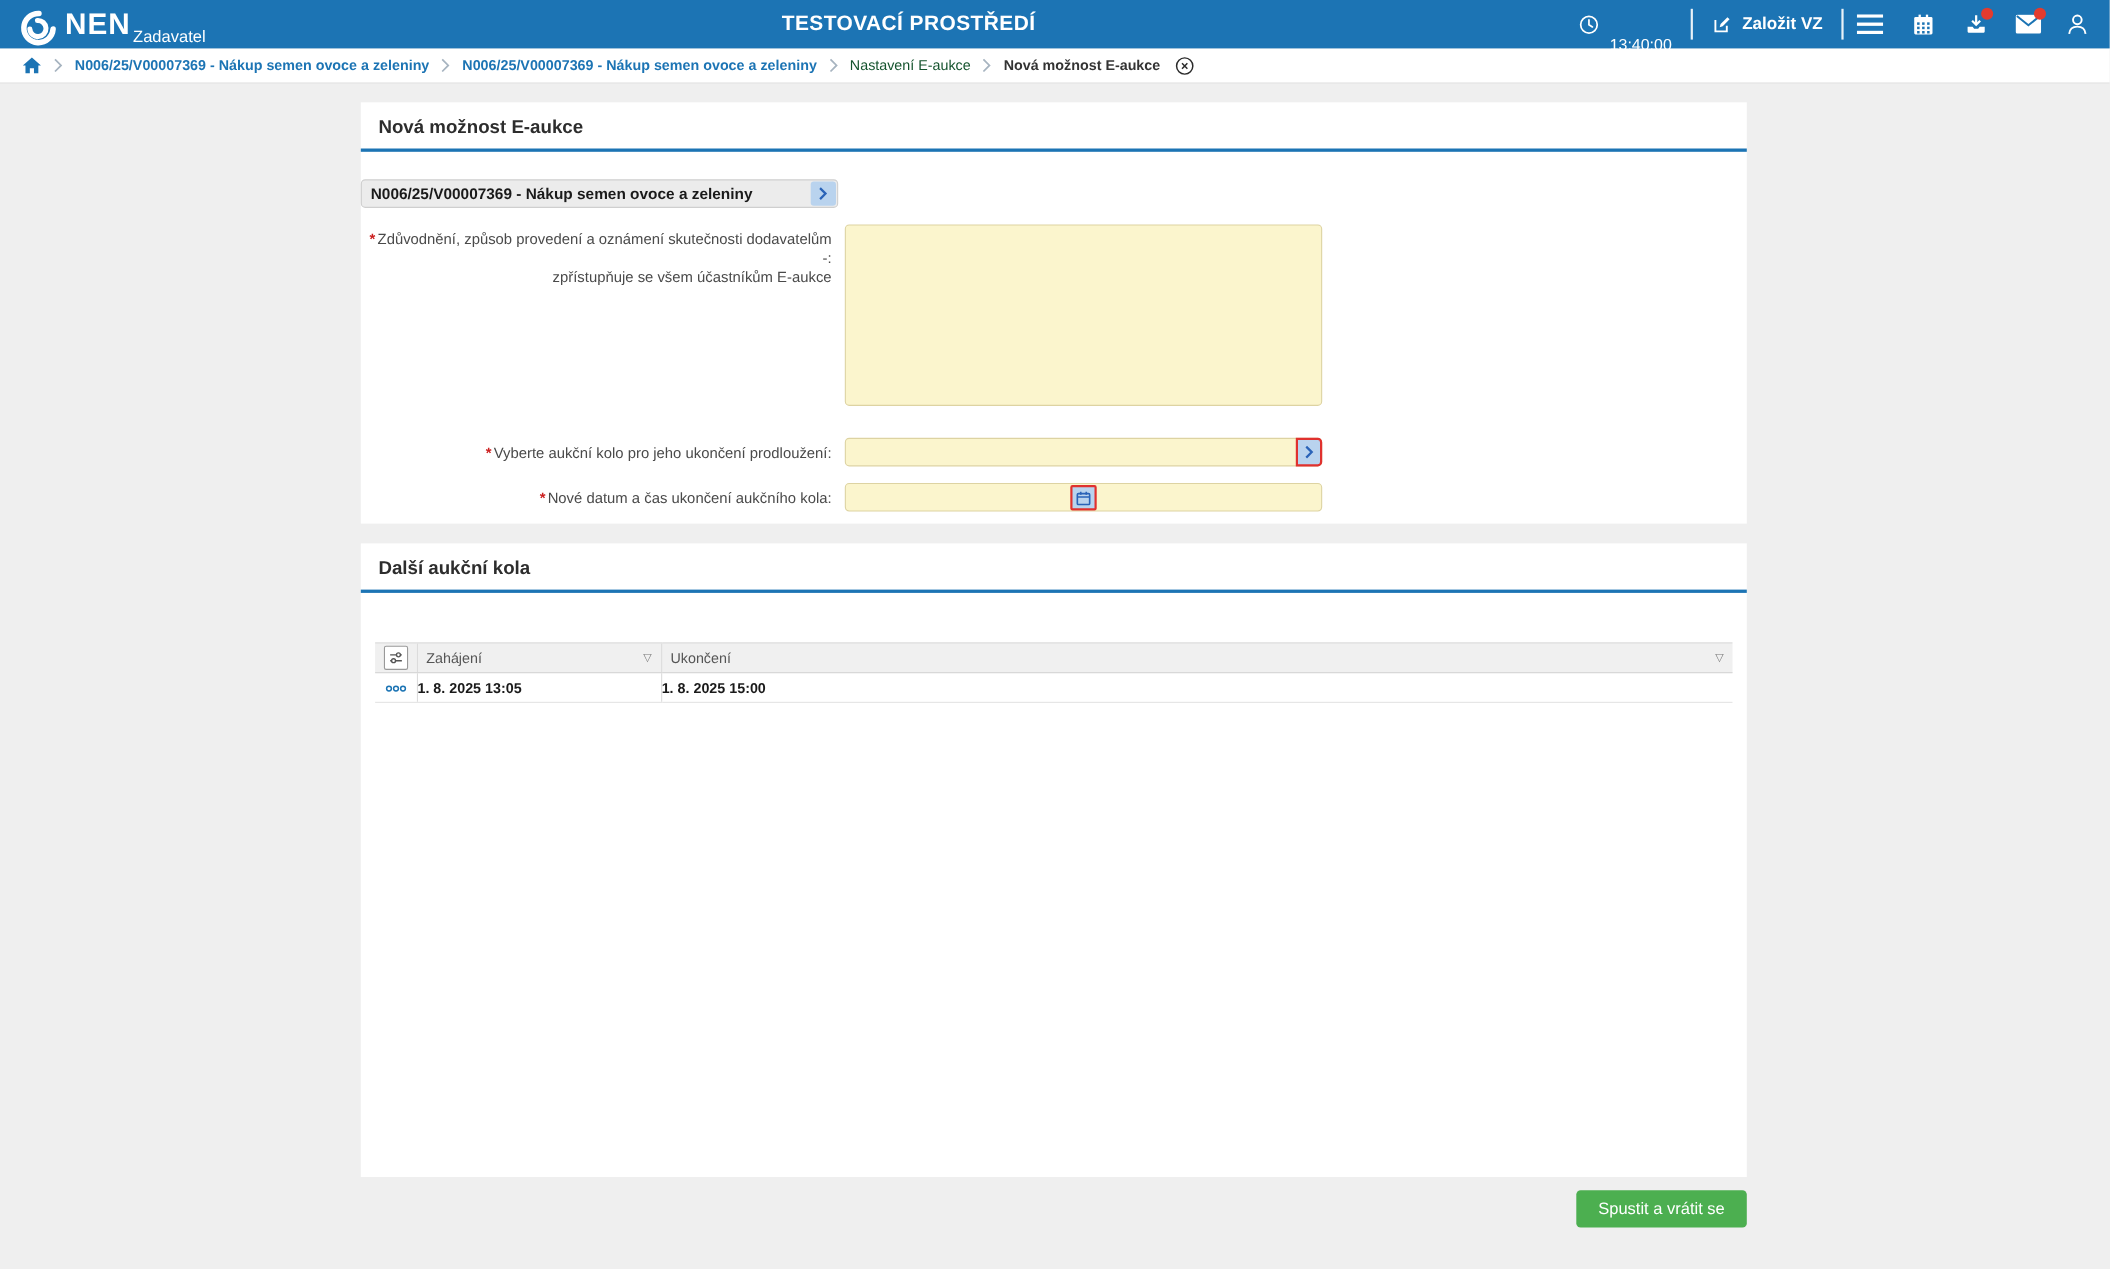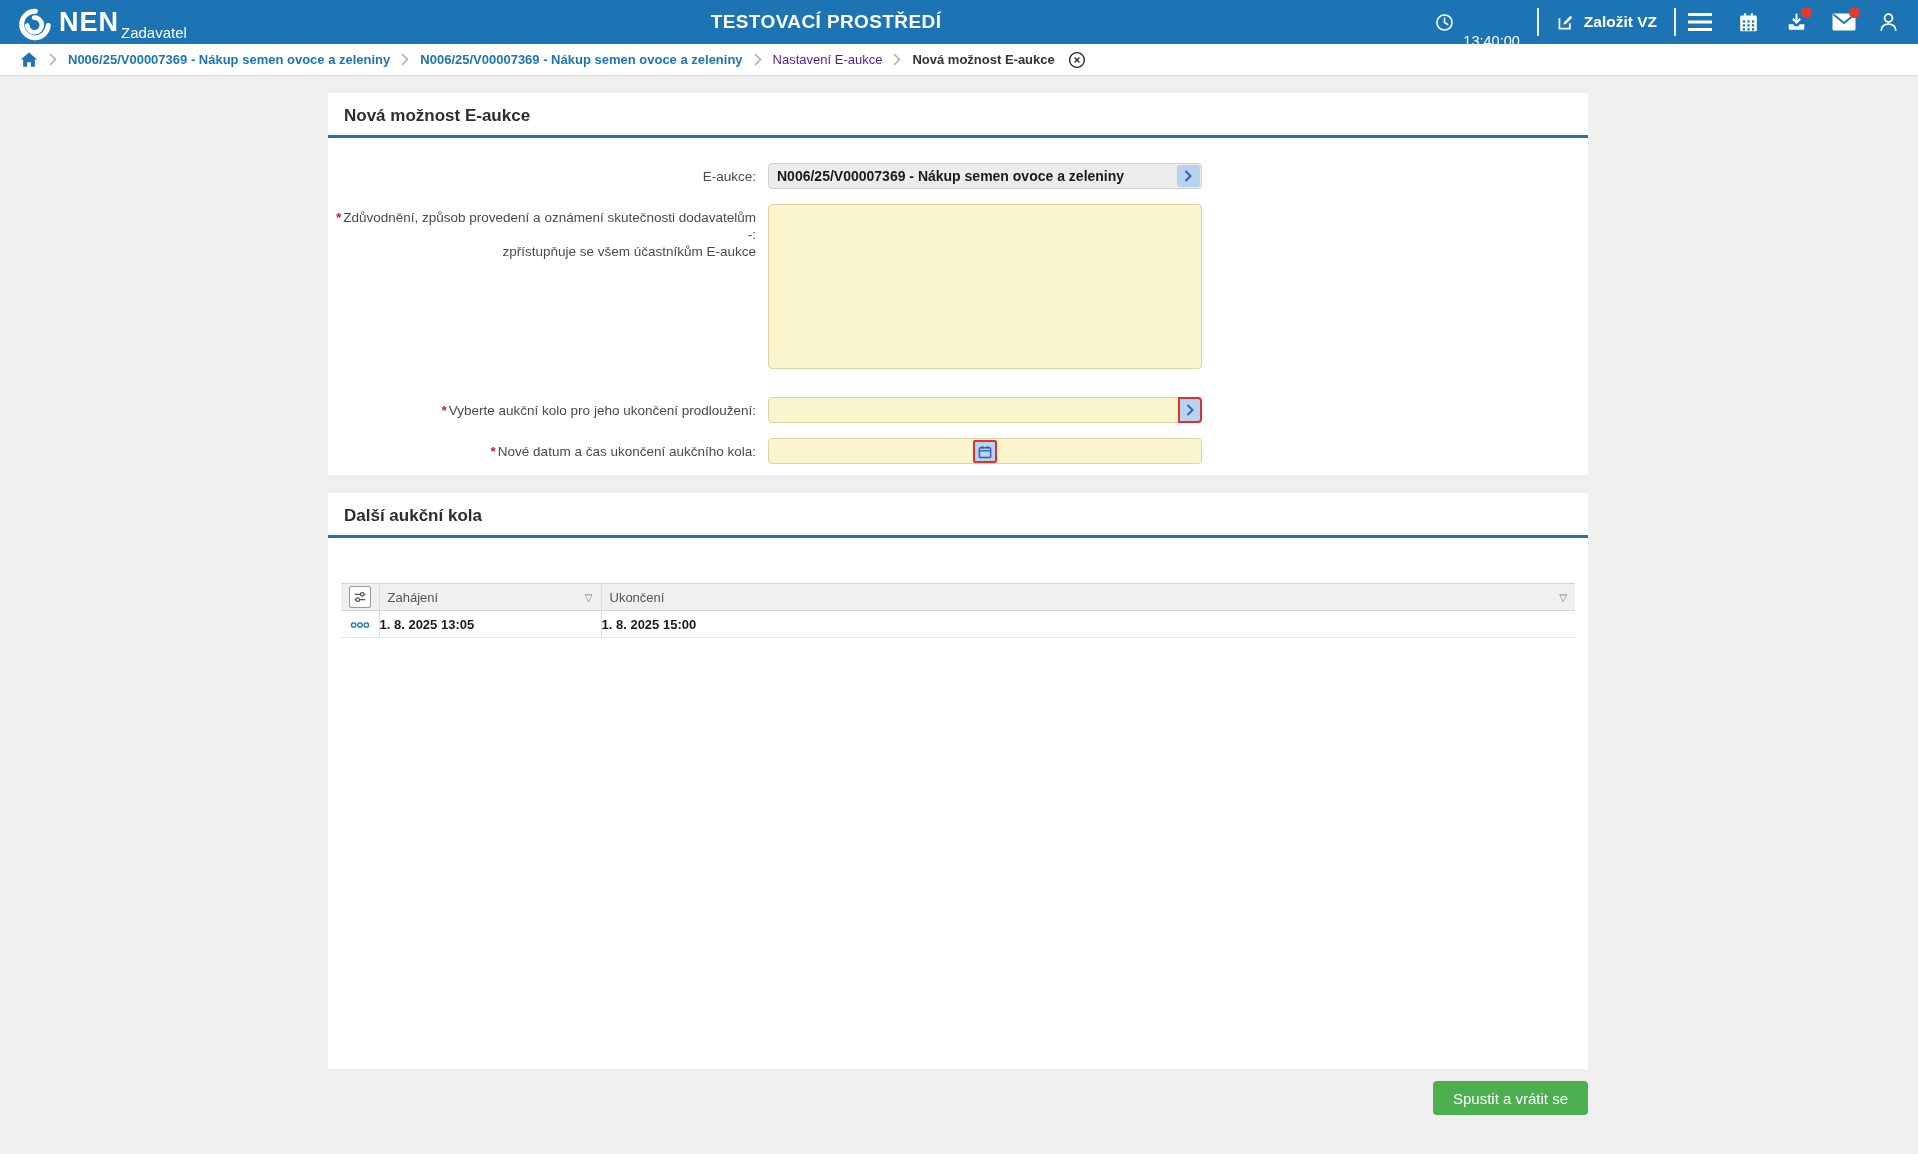--- a/index.html
+++ b/index.html
@@ -10,21 +10,21 @@
     font-family:"Liberation Sans", sans-serif;
     color:#333;
   }
 
   
   .header {
     height:44px; background:#1c74b4; color:#fff;
     display:flex; align-items:center; position:relative;
     padding:0 10px 0 18px;
   }
-  .brand { display:flex; align-items:center; cursor:pointer; }
+  .brand { display:flex; align-items:flex-end; cursor:pointer; }
   .brand svg { margin-top:5px; }
   .brand-name { font-size:27px; font-weight:bold; letter-spacing:1px; line-height:40px; margin-left:8px; }
   .brand-sub { font-size:15px; margin-top:21px; margin-left:2px; }
   .env-title {
     position:absolute; left:826px; top:50%; transform:translate(-50%,-50%);
     font-size:19px; font-weight:bold; letter-spacing:0.4px; white-space:nowrap;
   }
   .header-right { margin-left:auto; display:flex; align-items:center; height:100%; }
   .hr-group { display:flex; align-items:center; gap:9px; padding:0 17px; height:100%; }
   .hr-sep { width:2px; height:28px; background:rgba(255,255,255,0.9); }
@@ -37,21 +37,21 @@
   }
 
   
   .breadcrumb {
     height:32px; background:#fff; display:flex; align-items:center;
     padding:0 20px; gap:11px; font-size:13px; border-bottom:1px solid #dddddd;
     white-space:nowrap;
   }
   .bc-home { display:flex; align-items:center; cursor:pointer; }
   .bc-link { color:#1c74b4; font-weight:bold; cursor:pointer; text-decoration:none; }
-  .bc-muted { color:#4c1d95; cursor:pointer; }
+  .bc-muted { color:#14532d; cursor:pointer; }
   .bc-current { color:#333; font-weight:bold; }
   .bc-chev { display:flex; align-items:center; }
   .bc-close { display:flex; align-items:center; cursor:pointer; margin-left:2px; }
 
   
   .main { padding-top:17px; }
   .card { width:1260px; margin-left:328px; background:#fff; }
   .card-title { margin:0; padding:13px 16px 9px; font-size:17px; font-weight:bold; color:#2d2d2d; }
   .rule { height:3px; background:#1c74b4; }
 
@@ -249,21 +249,20 @@
 
 <div class="main">
 
   <div class="card">
     <h2 class="card-title">Nová možnost E-aukce</h2>
     <div class="rule"></div>
 
     <div class="form">
 
       <div class="frow">
-        <div class="flabel"><span>E-aukce:</span></div>
         <div class="fctrl">
           <input class="tfield field-gray" readonly="" value="N006/25/V00007369 - Nákup semen ovoce a zeleniny" style="">
           <button class="mini-btn">
             <svg width="9" height="12" viewBox="0 0 9 12">
               <path d="M1.5 1l5 5-5 5" stroke="#2a63b8" stroke-width="2" fill="none"></path>
             </svg>
           </button>
         </div>
       </div>
 

